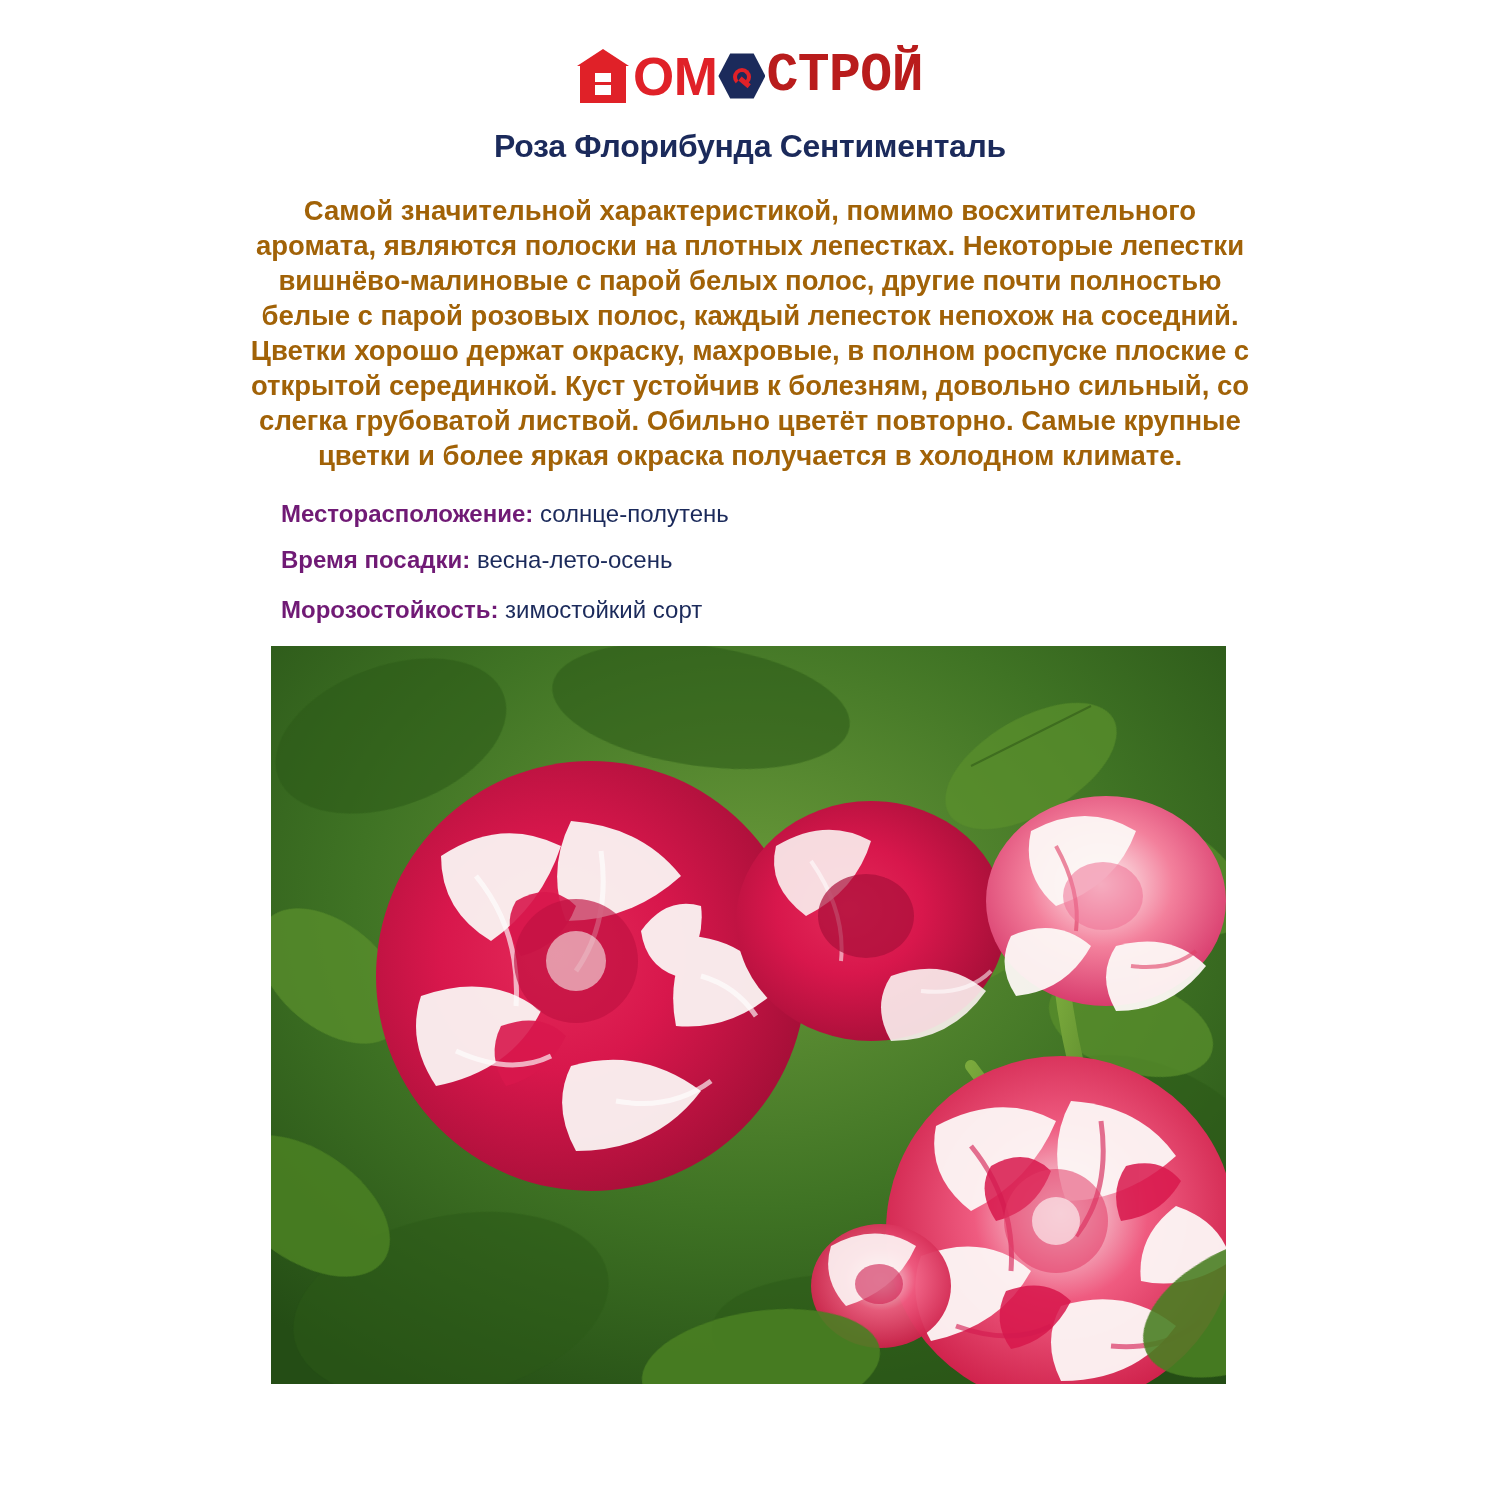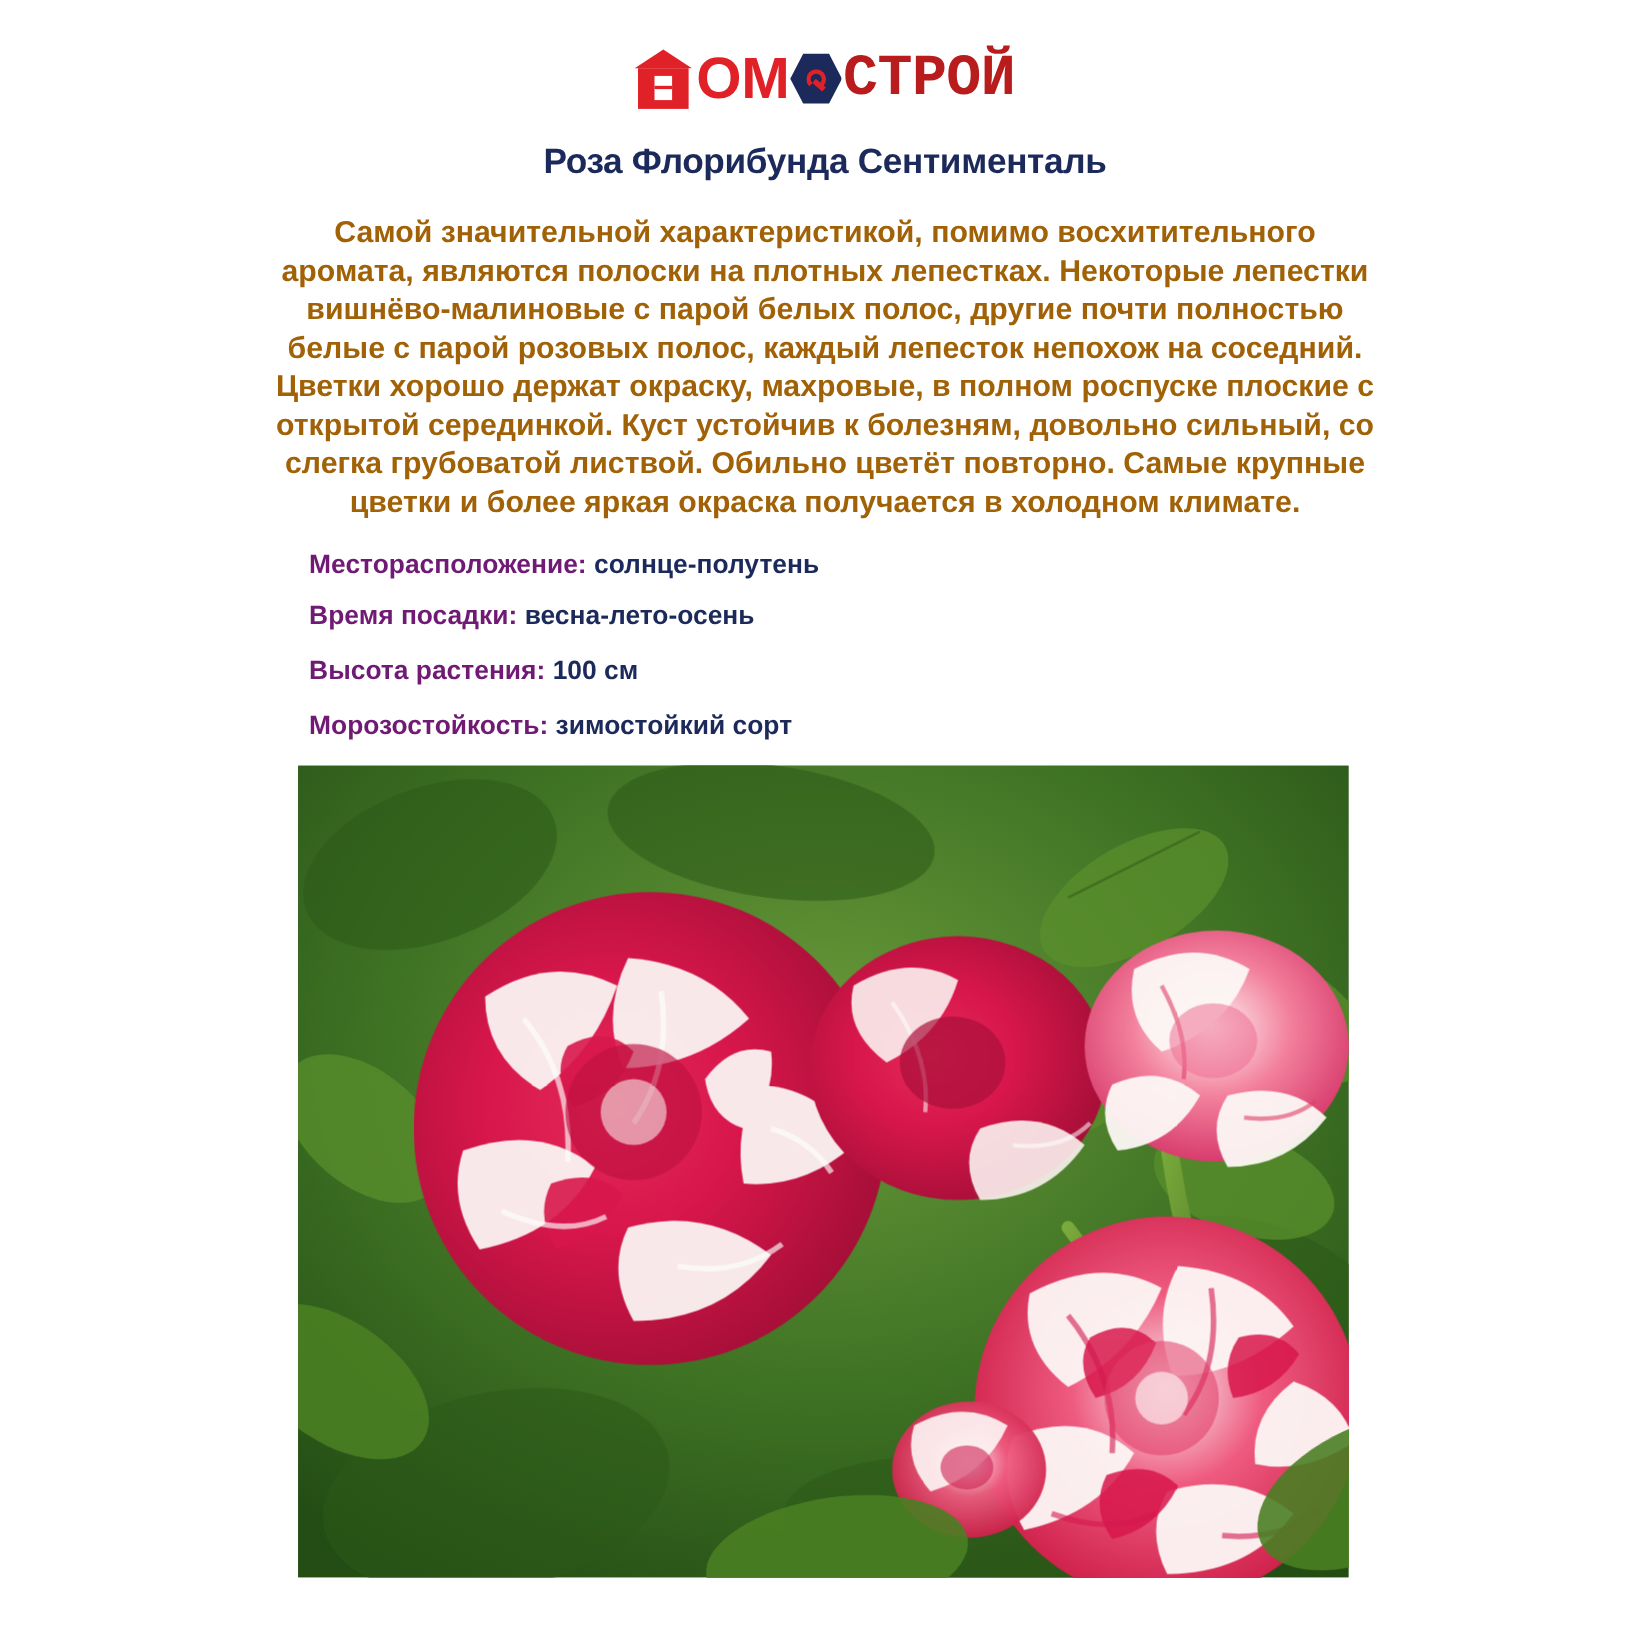--- a/index.html
+++ b/index.html
@@ -24,21 +24,21 @@
     position: absolute;
     left: 225px;
     top: 0;
     width: 1050px;
     height: 1500px;
   }
 
   
   .logo-row {
     display: flex;
-    align-items: flex-start;
+    align-items: center;
     justify-content: center;
     margin-top: 45px;
     height: 62px;
   }
   .logo-mark {
     position: relative;
     width: 52px;
     height: 54px;
     margin-right: 4px;
     flex: 0 0 auto;
@@ -164,21 +164,21 @@
     margin-bottom: 21px;
     white-space: nowrap;
   }
   .spec-row.tight { margin-bottom: 18px; }
   .spec-label {
     color: #701a75;
     font-weight: bold;
   }
   .spec-value {
     color: #1b2a5b;
-    font-weight: bold;
+    font-weight: normal;
   }
 
   
   .photo {
     position: relative;
     margin: 12px 0 0 46px;
     width: 955px;
     height: 738px;
     overflow: hidden;
     background: #2f5a1d;
@@ -212,24 +212,20 @@
     <p class="description">Самой значительной характеристикой, помимо восхитительного аромата, являются полоски на плотных лепестках. Некоторые лепестки вишнёво-малиновые с парой белых полос, другие почти полностью белые с парой розовых полос, каждый лепесток непохож на соседний. Цветки хорошо держат окраску, махровые, в полном роспуске плоские с открытой серединкой. Куст устойчив к болезням, довольно сильный, со слегка грубоватой листвой. Обильно цветёт повторно. Самые крупные цветки и более яркая окраска получается в холодном климате.</p>
 
     <div class="specs">
       <div class="spec-row tight">
         <span class="spec-label">Месторасположение:</span>
         <span class="spec-value">солнце-полутень</span>
       </div>
       <div class="spec-row">
         <span class="spec-label">Время посадки:</span>
         <span class="spec-value">весна-лето-осень</span>
-      </div>
-      <div class="spec-row">
-        <span class="spec-label">Высота растения:</span>
-        <span class="spec-value">100 см</span>
       </div>
       <div class="spec-row">
         <span class="spec-label">Морозостойкость:</span>
         <span class="spec-value">зимостойкий сорт</span>
       </div>
     </div>
 
     <div class="photo">
       <svg width="955" height="738" viewBox="0 0 955 738" preserveAspectRatio="none">
         <defs>

